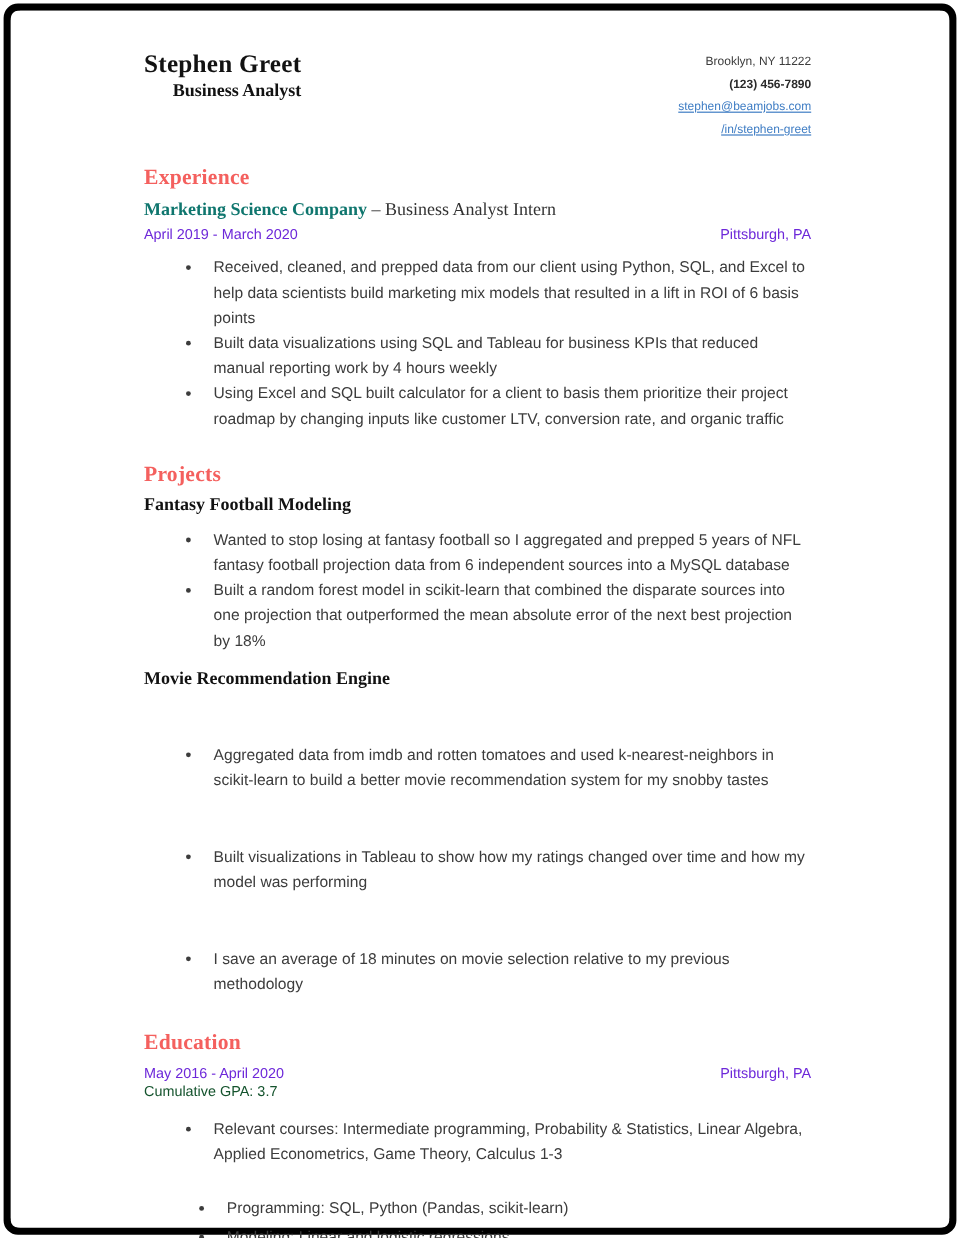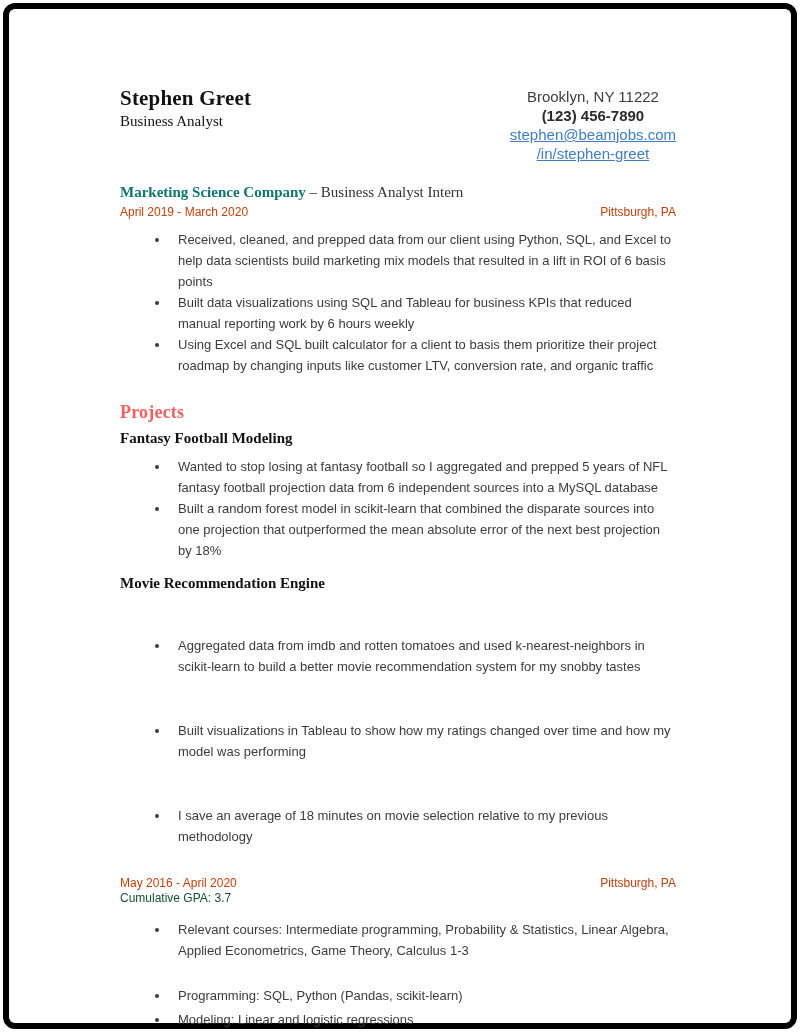--- a/index.html
+++ b/index.html
@@ -16,43 +16,44 @@
     inset: 3px;
     border: 6px solid #000000;
     border-radius: 12px;
     pointer-events: none;
   }
   .page {
     position: absolute;
     inset: 9px;
     background: #ffffff;
     border-radius: 8px;
-    padding: 78px 115px 0 111px;
+    padding: 33px 115px 0 111px;
     box-sizing: border-box;
   }
 
   
   .header { display: flex; justify-content: space-between; align-items: flex-start; }
   .person-name {
     margin: 0;
     font-family: "Liberation Serif", "DejaVu Serif", serif;
     font-weight: 700;
     font-size: 21px;
     line-height: 1.12;
     color: #121212;
     letter-spacing: 0.2px;
   }
   .person-title {
     font-family: "Liberation Serif", "DejaVu Serif", serif;
-    font-weight: 400;
+    font-weight: 700;
     font-size: 15px;
     color: #121212;
     margin-top: 2px;
+    text-align: right;
   }
-  .contact { text-align: center; font-size: 15px; line-height: 19px; color: #3c3c3c; }
+  .contact { text-align: right; font-size: 10px; line-height: 19px; color: #3c3c3c; }
   .contact .bold { font-weight: 700; color: #2b2b2b; }
   .contact a {
     display: block;
     color: var(--link, #3f7dc4);
     text-decoration: underline;
     cursor: pointer;
   }
 
   
   .section-heading {
@@ -74,21 +75,21 @@
     line-height: 20px;
     color: #333333;
   }
   .entry-name { font-weight: 700; color: #0f766e; }
   .entry-sep  { color: #333333; }
   .meta-row {
     display: flex;
     justify-content: space-between;
     font-size: 12px;
     line-height: 16px;
-    color: #c2410c;
+    color: #6d28d9;
     margin-top: 2px;
   }
   .meta-line { font-size: 12px; line-height: 15px; color: #14532d; }
 
   .project-name {
     margin: 0;
     font-family: "Liberation Serif", "DejaVu Serif", serif;
     font-weight: 700;
     font-size: 15px;
     color: #121212;
@@ -100,21 +101,21 @@
     padding: 0 0 0 50px;
     list-style: disc;
   }
   ul.bullets li {
     font-size: 13px;
     line-height: 21px;
     color: #3c3c3c;
     padding-left: 8px;
   }
   ul.bullets.spaced li { margin-bottom: 5px; margin-top: 43px; }
-  ul.bullets.skills li { margin-bottom: 3px; }
+  ul.bullets.skills li { margin-bottom: 3px; margin-left: 11px; }
   ul.bullets.edu { margin-top: 13px; }
 </style>
 </head>
 <body>
 
 <div class="frame"></div>
 
 <div class="page">
 
   <header class="header">
@@ -124,52 +125,54 @@
     </div>
     <div class="contact">
       <div>Brooklyn, NY 11222</div>
       <div class="bold">(123) 456-7890</div>
       <a>stephen@beamjobs.com</a>
       <a>/in/stephen-greet</a>
     </div>
   </header>
 
   <section class="section sec-experience">
+    <h2 class="section-heading">Experience</h2>
     <div class="entry-title">
       <span class="entry-name">Marketing Science Company</span>
       <span class="entry-sep">–</span>
       <span class="entry-role">Business Analyst Intern</span>
     </div>
     <div class="meta-row">
       <span>April 2019 - March 2020</span>
       <span>Pittsburgh, PA</span>
     </div>
     <ul class="bullets">
         <li>Received, cleaned, and prepped data from our client using Python, SQL, and Excel to help data scientists build marketing mix models that resulted in a lift in ROI of 6 basis points</li>
-        <li>Built data visualizations using SQL and Tableau for business KPIs that reduced manual reporting work by 6 hours weekly</li>
+        <li>Built data visualizations using SQL and Tableau for business KPIs that reduced manual reporting work by 4 hours weekly</li>
         <li>Using Excel and SQL built calculator for a client to basis them prioritize their project roadmap by changing inputs like customer LTV, conversion rate, and organic traffic</li>
       </ul>
   </section>
 
   <section class="section sec-projects">
     <h2 class="section-heading">Projects</h2>
     <h3 class="project-name">Fantasy Football Modeling</h3>
     <ul class="bullets">
         <li>Wanted to stop losing at fantasy football so I aggregated and prepped 5 years of NFL fantasy football projection data from 6 independent sources into a MySQL database</li>
         <li>Built a random forest model in scikit-learn that combined the disparate sources into one projection that outperformed the mean absolute error of the next best projection by 18%</li>
       </ul>
     <h3 class="project-name second">Movie Recommendation Engine</h3>
     <ul class="bullets spaced">
         <li>Aggregated data from imdb and rotten tomatoes and used k-nearest-neighbors in scikit-learn to build a better movie recommendation system for my snobby tastes</li>
         <li>Built visualizations in Tableau to show how my ratings changed over time and how my model was performing</li>
         <li>I save an average of 18 minutes on movie selection relative to my previous methodology</li>
       </ul>
   </section>
 
   <section class="section sec-education">
+    <h2 class="section-heading">Education</h2>
     <div class="meta-row">
       <span>May 2016 - April 2020</span>
       <span>Pittsburgh, PA</span>
     </div>
     <div class="meta-line">Cumulative GPA: 3.7</div>
     <ul class="bullets edu">
         <li>Relevant courses:  Intermediate programming, Probability &amp; Statistics, Linear Algebra, Applied Econometrics, Game Theory, Calculus 1-3</li>
       </ul>
   </section>
 

